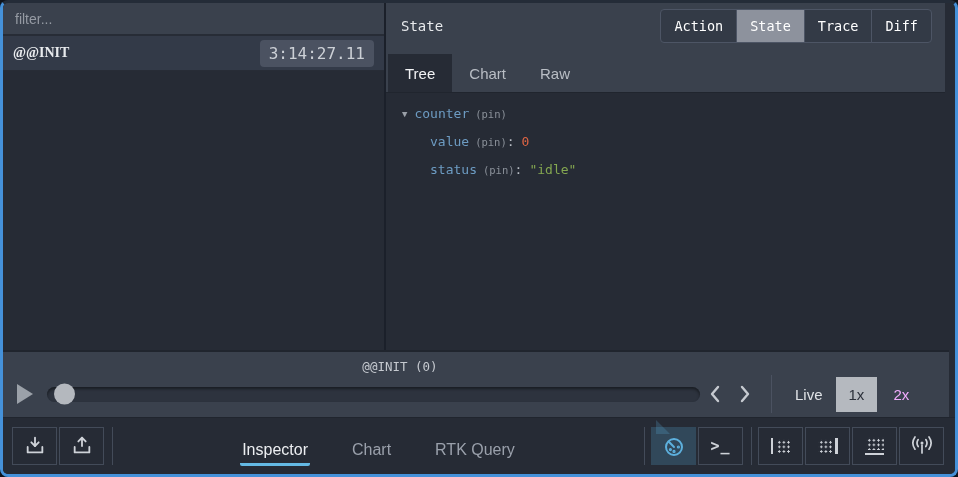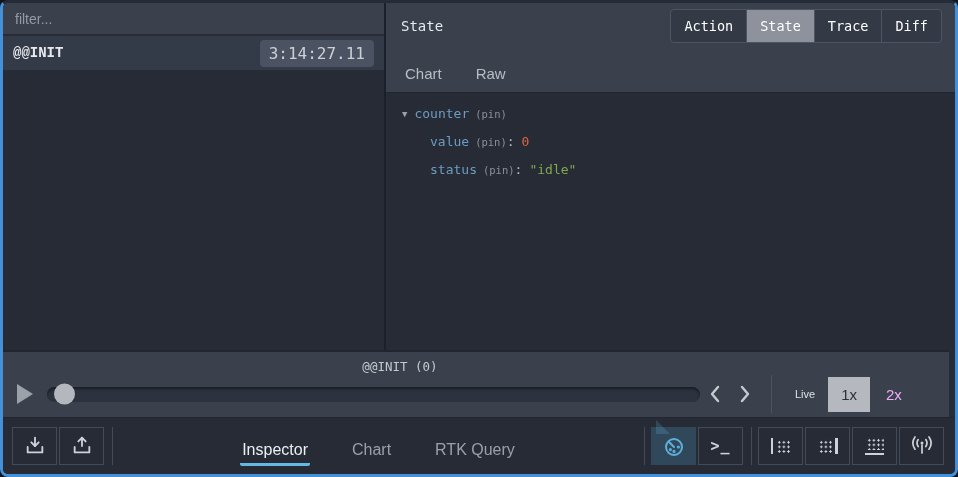--- a/index.html
+++ b/index.html
@@ -4,27 +4,27 @@
 <style>
   * { margin:0; padding:0; box-sizing:border-box; }
   body { background:#10131a; font-family:"Liberation Sans", sans-serif; }
   .window {
     position:relative; width:958px; height:477px;
     background:#262b35;
     border:3px solid #4591d9; border-top-color:#242c38;
     border-radius:8px; overflow:hidden;
   }
   
-  .panels { position:absolute; top:0; left:0; right:0; height:347px; display:flex; }
+  .panels { position:absolute; top:0; left:0; right:10px; height:347px; display:flex; }
   .left-panel { width:383px; display:flex; flex-direction:column; border-right:2px solid #1b202a; }
   .filter-row { height:33px; background:#3a414d; border-bottom:2px solid #272c36; display:flex; align-items:center; }
   .filter-input { flex:1; background:transparent; border:none; outline:none; color:#c6cad0; font-size:14px; padding:0 12px; font-family:"Liberation Sans",sans-serif; }
   .filter-input::placeholder { color:#959aa3; }
   .action-row { height:35px; background:#333a48; display:flex; align-items:center; padding:0 10px; border-bottom:1px solid #272c36; cursor:pointer; }
-  .action-name { flex:1; font-family:Liberation Mono, monospace; font-weight:bold; font-size:14px; color:#e8eaed; }
+  .action-name { flex:1; font-family:Liberation Serif, serif; font-weight:bold; font-size:14px; color:#e8eaed; }
   .action-time { background:#4b5261; color:#ccd0d6; font-family:"DejaVu Sans Mono",monospace; font-size:16px; padding:4px 9px; border-radius:4px; }
   .action-list-rest { flex:1; background:#262b35; }
 
   .right-panel { flex:1; display:flex; flex-direction:column; background:#262b35; min-width:0; }
   .rp-header { height:46px; background:#3a414d; display:flex; align-items:center; padding-left:15px; }
   .rp-title { flex:1; font-family:"DejaVu Sans Mono",monospace; font-size:14px; color:#e8eaed; }
   .main-tabs { display:flex; margin-right:13px; }
   .main-tab { font-family:"DejaVu Sans Mono",monospace; font-size:13.5px; color:#ffffff; background:#333a46; border:1px solid #4d5565; padding:8px 13px; margin-left:-1px; cursor:pointer; }
   .main-tab:first-child { border-radius:4px 0 0 4px; margin-left:0;text-align:right; }
   .main-tab:last-child { border-radius:0 4px 4px 0; }
@@ -47,21 +47,21 @@
   
   .player { position:absolute; top:347px; left:0; right:6px; height:68px; background:#3a414d; border-top:2px solid #20252e; }
   .player-label { position:absolute; top:7px; left:397px; transform:translateX(-50%); font-family:"DejaVu Sans Mono",monospace; font-size:12.5px; color:#c6cad0; }
   .player-controls { position:absolute; top:22px; left:0; right:0; height:40px; display:flex; align-items:center; }
   .play-btn { width:44px; display:flex; justify-content:center; align-items:center; background:none; border:none; cursor:pointer; }
   .slider { position:relative; width:653px; height:15px; border-radius:8px; background:#2d333e; box-shadow:inset 0 2px 3px rgba(0,0,0,0.45); cursor:pointer; }
   .slider-thumb { position:absolute; left:7px; top:50%; transform:translateY(-50%); width:21px; height:21px; border-radius:50%; background:#b4b8be; cursor:grab; }
   .chev-btn { width:30px; height:30px; background:none; border:none; display:flex; align-items:center; justify-content:center; cursor:pointer; }
   .chev-btn:first-of-type { margin-left:12px; }
   .pdivider { width:1px; height:38px; background:#4b5261; margin:0 13px 0 11px; }
-  .live { font-size:11px; color:#dfe2e6; padding:9px 10px; cursor:pointer; }
+  .live { font-size:15px; color:#dfe2e6; padding:9px 10px; cursor:pointer; }
   .speed { font-size:15px; color:#f0abfc; padding:9px 13px; margin-left:3px; cursor:pointer; }
   .speed.selected { background:#b5b9bf; color:#2c313b; }
 
   
   .toolbar { position:absolute; bottom:0; left:0; right:0; height:57px; background:#262b35; border-top:1px solid #20252e; display:flex; align-items:center; padding:0 9px; }
   .tool-btn { width:45px; height:38px; border:1px solid #434b59; background:transparent; display:flex; align-items:center; justify-content:center; margin-right:2px; cursor:pointer; position:relative; }
   .tool-btn.active { background:rgba(93,176,221,0.22); border-color:transparent; }
   .tool-btn.active::before { content:""; position:absolute; top:-8px; left:4px; border:7px solid transparent; border-bottom-color:rgba(93,176,221,0.22); border-left-color:rgba(93,176,221,0.22); }
   .tb-divider { width:1px; height:38px; background:#434b59; margin:0 6px; }
   .toolbar-tabs { flex:1; display:flex; justify-content:center; gap:40px; align-items:center; }
@@ -99,20 +99,21 @@
         <span class="rp-title">State</span>
         <div class="main-tabs">
           <button class="main-tab">Action</button>
           <button class="main-tab selected">State</button>
           <button class="main-tab">Trace</button>
           <button class="main-tab">Diff</button>
         </div>
       </div>
 
       <div class="sub-tabs">
+        <div class="sub-tab selected">Tree</div>
         <div class="sub-tab">Chart</div>
         <div class="sub-tab">Raw</div>
       </div>
 
       <div class="tree-content">
         <div class="tree-row">
           <span class="expander">▼</span>
           <span class="tkey">counter</span>
           <span class="tpin">(pin)</span>
         </div>

